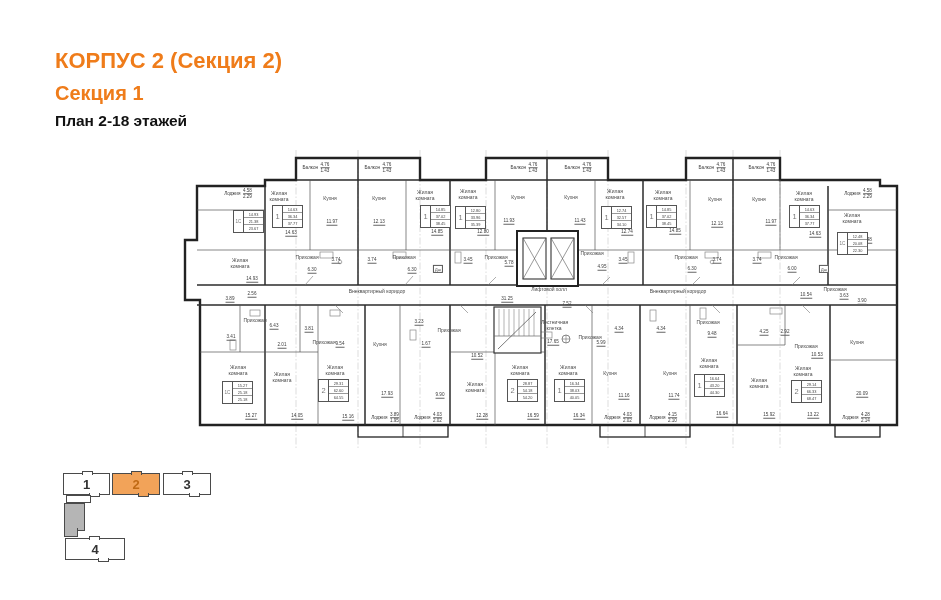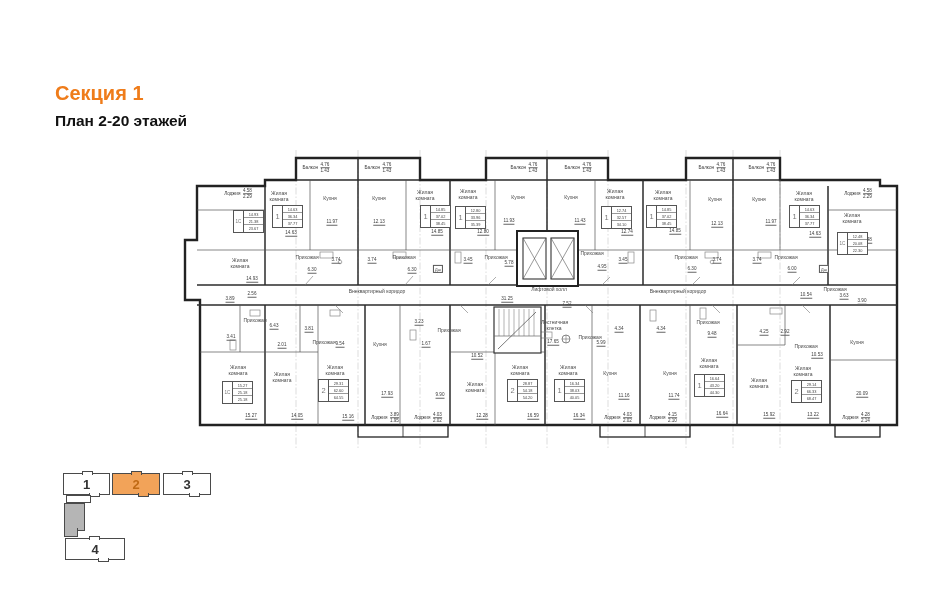--- a/index.html
+++ b/index.html
@@ -27,22 +27,23 @@
   .legend-box::after{content:"";position:absolute;bottom:-3.4px;left:55%;width:9px;height:3px;background:inherit;border:1.4px solid #4a4a4a;border-top:none;}
   .legend-box.active{background:#f2a359;color:#c06a15;}
   .legend-gray{position:absolute;background:#b5b5b5;border:1.3px solid #4a4a4a;}
   .legend-white{position:absolute;background:#fff;border:1.3px solid #4a4a4a;}
 </style>
 </head>
 <body>
 
 <div id="page">
 
+  <div class="hdr" id="title">КОРПУС 2 (Секция 2)</div>
   <div class="hdr" id="subtitle">Секция 1</div>
-  <div class="hdr" id="planline">План 2-20 этажей</div>
+  <div class="hdr" id="planline">План 2-18 этажей</div>
 
   <svg id="plan-svg" width="941" height="600" viewBox="0 0 941 600">
 
     <g stroke="#b8b8b8" stroke-width="0.5" stroke-dasharray="7 2 1.5 2">
       <line x1="296" y1="150" x2="296" y2="448"></line>
         <line x1="358" y1="150" x2="358" y2="448"></line>
       <line x1="420" y1="150" x2="420" y2="448"></line>
         <line x1="486" y1="150" x2="486" y2="448"></line>
       <line x1="547" y1="150" x2="547" y2="448"></line>
         <line x1="608" y1="150" x2="608" y2="448"></line>

